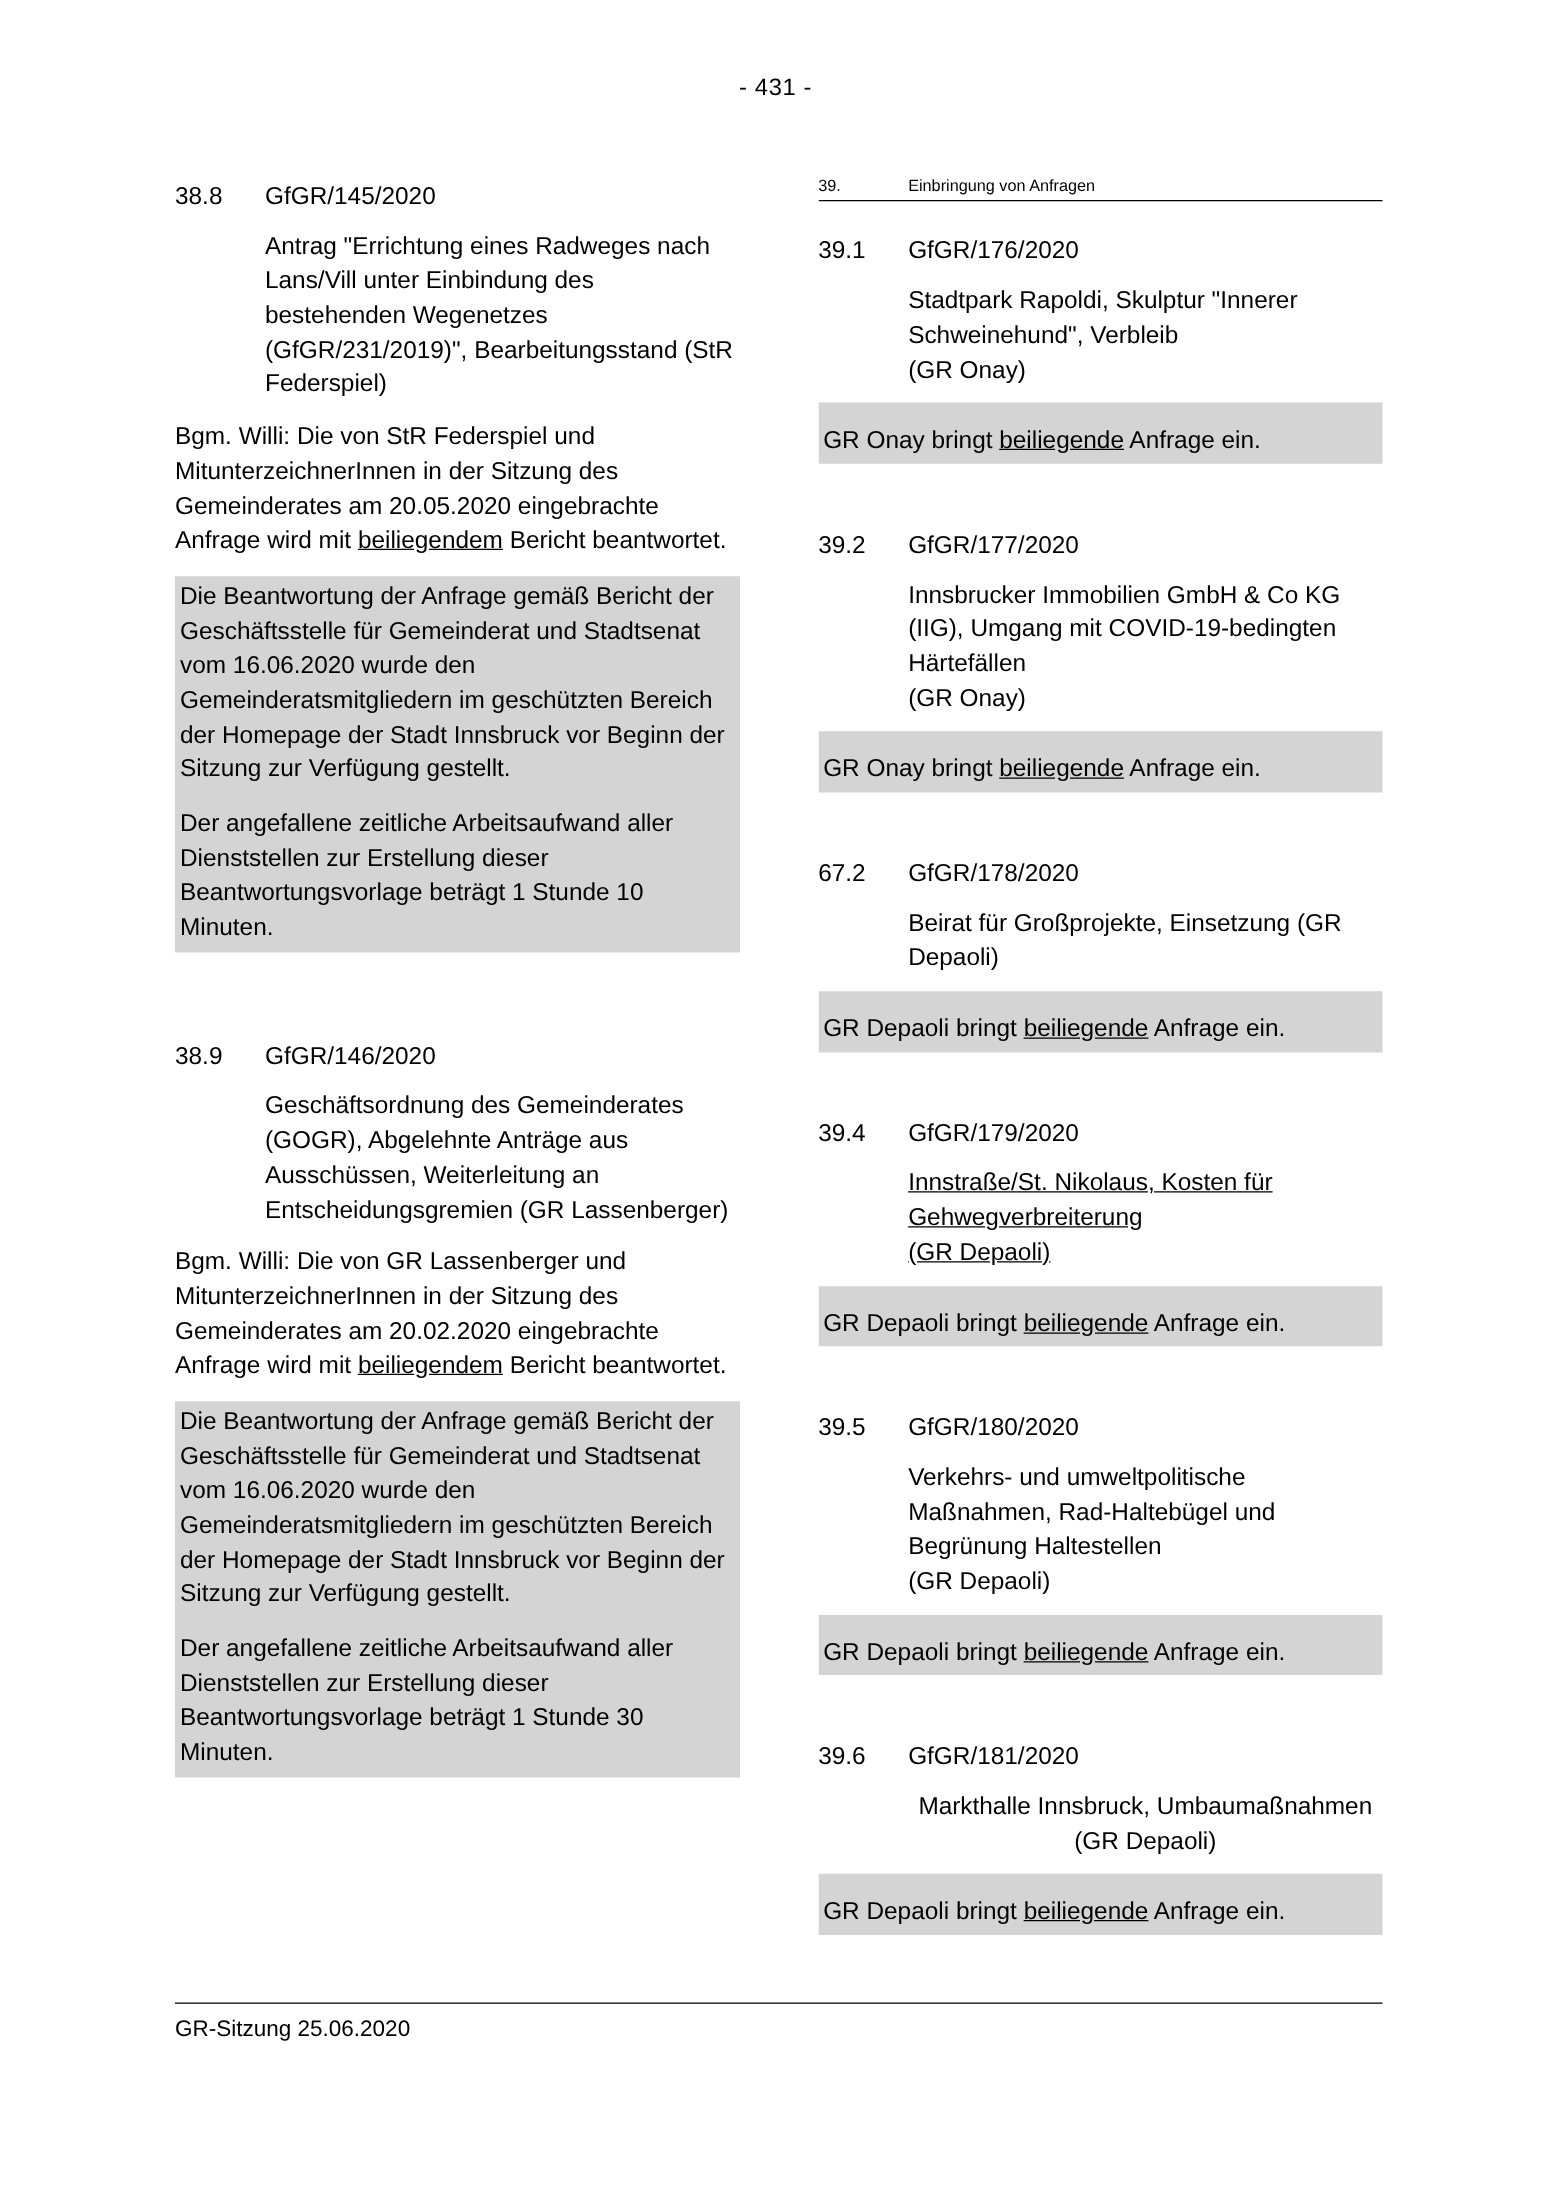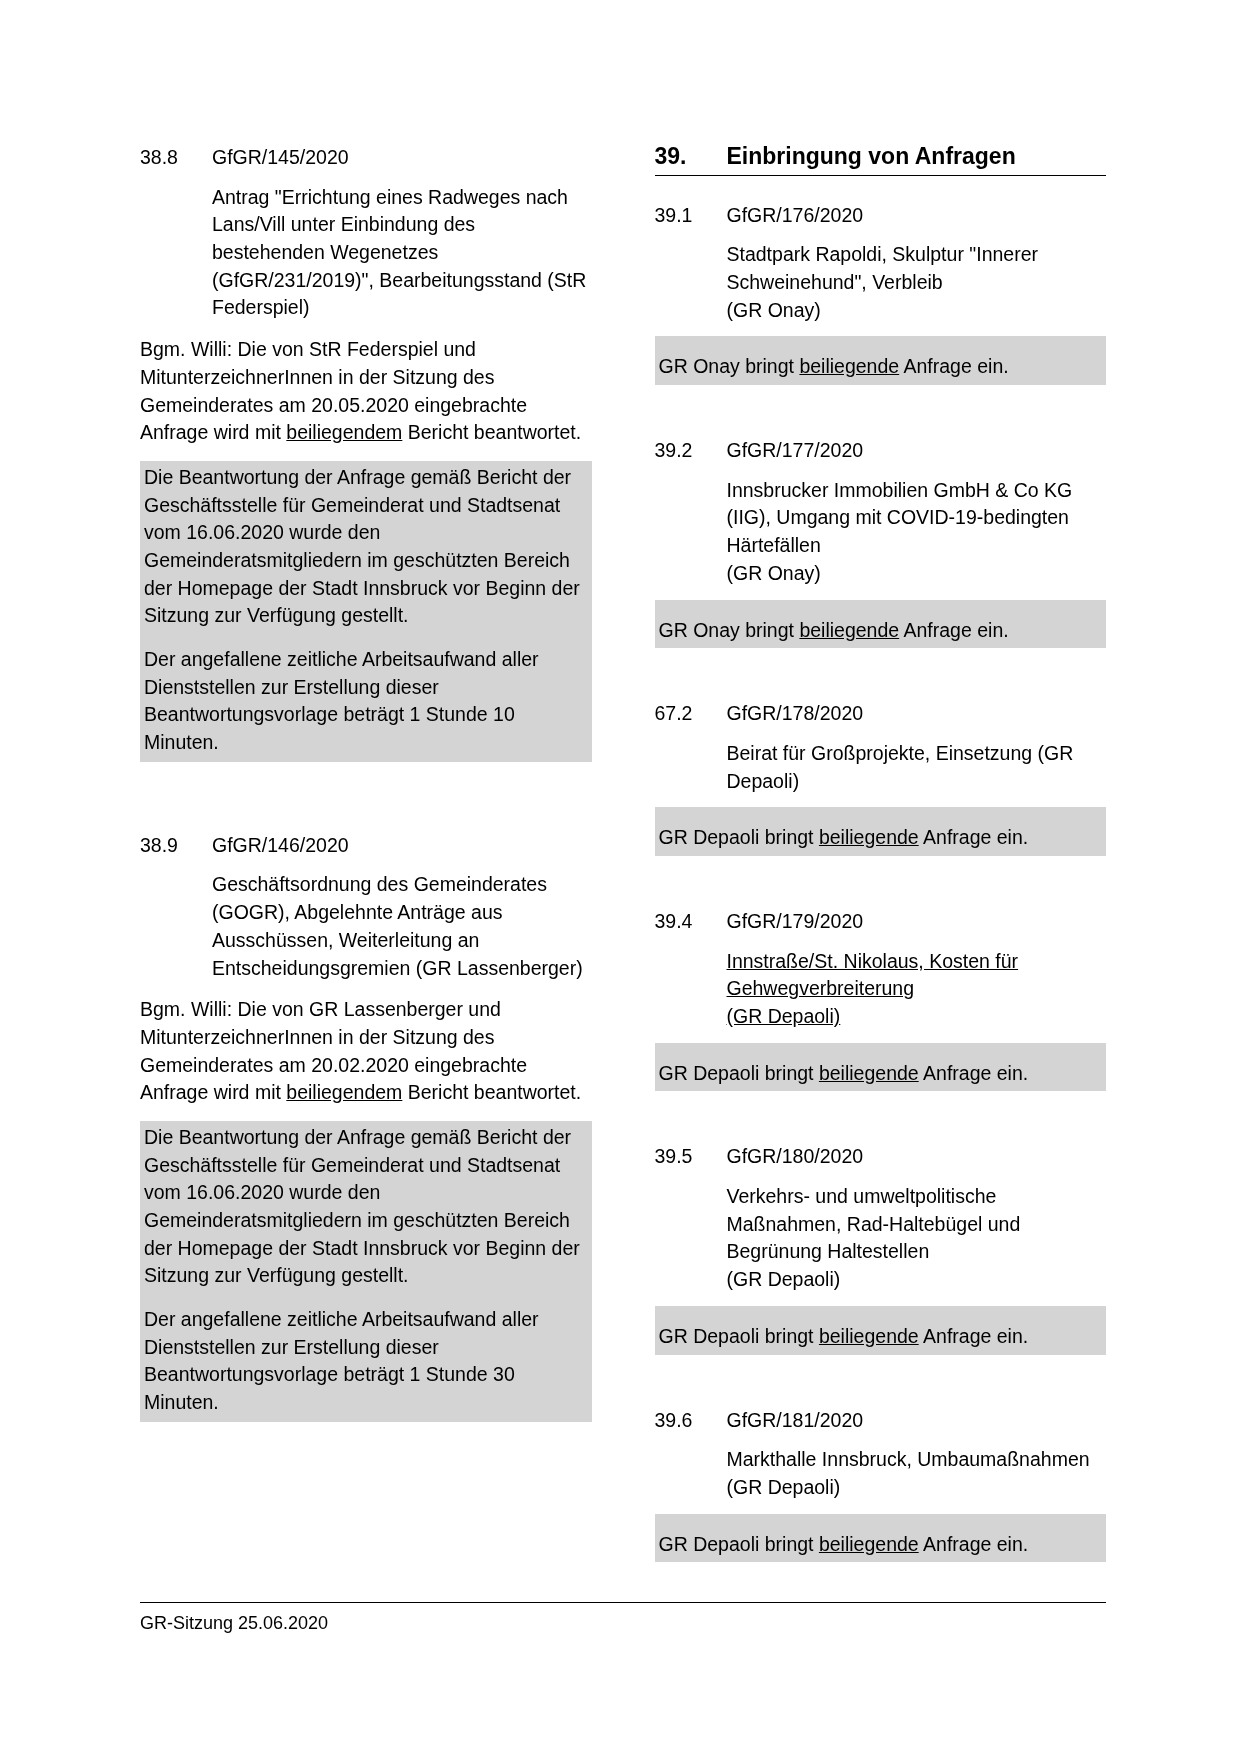--- a/index.html
+++ b/index.html
@@ -75,25 +75,24 @@
     line-height: 1.42;
   }
   .shaded p {
     margin: 0;
   }
   .shaded p + p {
     margin-top: 16px;
   }
   .section-head {
     display: flex;
-    font-size: 23px;
+    font-size: 13px;
     line-height: 1.42;
     border-bottom: 1.5px solid #000;
     padding-bottom: 2px;
-    font-weight: bold;
   }
   .section-head .num {
     width: 72px;
     flex: none;
   }
   .inline-shade {
     background: #d4d4d4;
     padding: 17px 4px 4px 4px;
     margin-top: 12px;
     font-size: 19.5px;
@@ -112,20 +111,21 @@
     border-top: 1.5px solid #000;
     padding-top: 10px;
     font-size: 18px;
   }
 </style>
 </head>
 <body>
 
 <div class="page">
 
+  <div class="page-number">- 431 -</div>
 
   <div class="columns">
 
     <div class="col">
 
       <div class="entry">
         <div class="num">38.8</div>
         <div class="ttl">GfGR/145/2020</div>
       </div>
       <div class="sub-block">Antrag "Errichtung eines Radweges nach Lans/Vill unter Einbindung des bestehenden Wegenetzes (GfGR/231/2019)", Bearbeitungsstand (StR Federspiel)</div>
@@ -221,21 +221,21 @@
       <div class="inline-shade">
         <span>GR Depaoli bringt </span><u>beiliegende</u><span> Anfrage ein.</span>
       </div>
 
       <div class="gap-lg"></div>
 
       <div class="entry">
         <div class="num">39.6</div>
         <div class="ttl">GfGR/181/2020</div>
       </div>
-      <div class="sub-block" style="white-space: pre-line;">Markthalle Innsbruck, Umbaumaßnahmen (GR Depaoli)</div>
+      <div class="sub-block" style="white-space: pre-line; text-align: center;">Markthalle Innsbruck, Umbaumaßnahmen (GR Depaoli)</div>
       <div class="inline-shade">
         <span>GR Depaoli bringt </span><u>beiliegende</u><span> Anfrage ein.</span>
       </div>
 
     </div>
 
   </div>
 
   <div class="footer">GR-Sitzung 25.06.2020</div>
 

